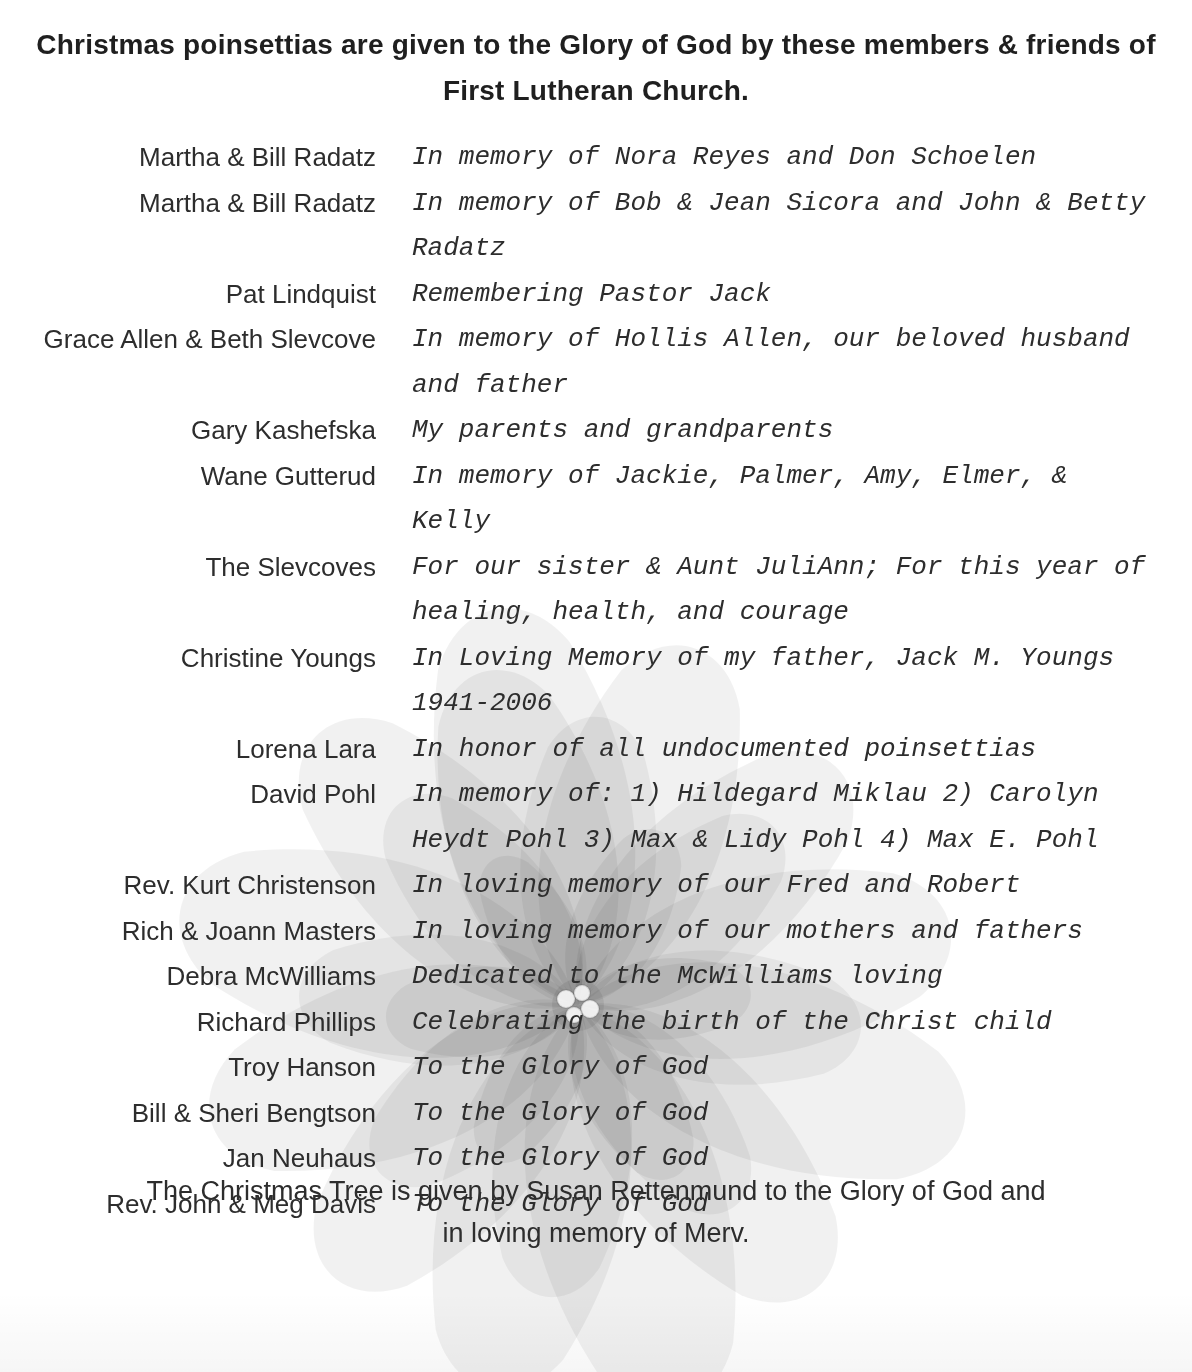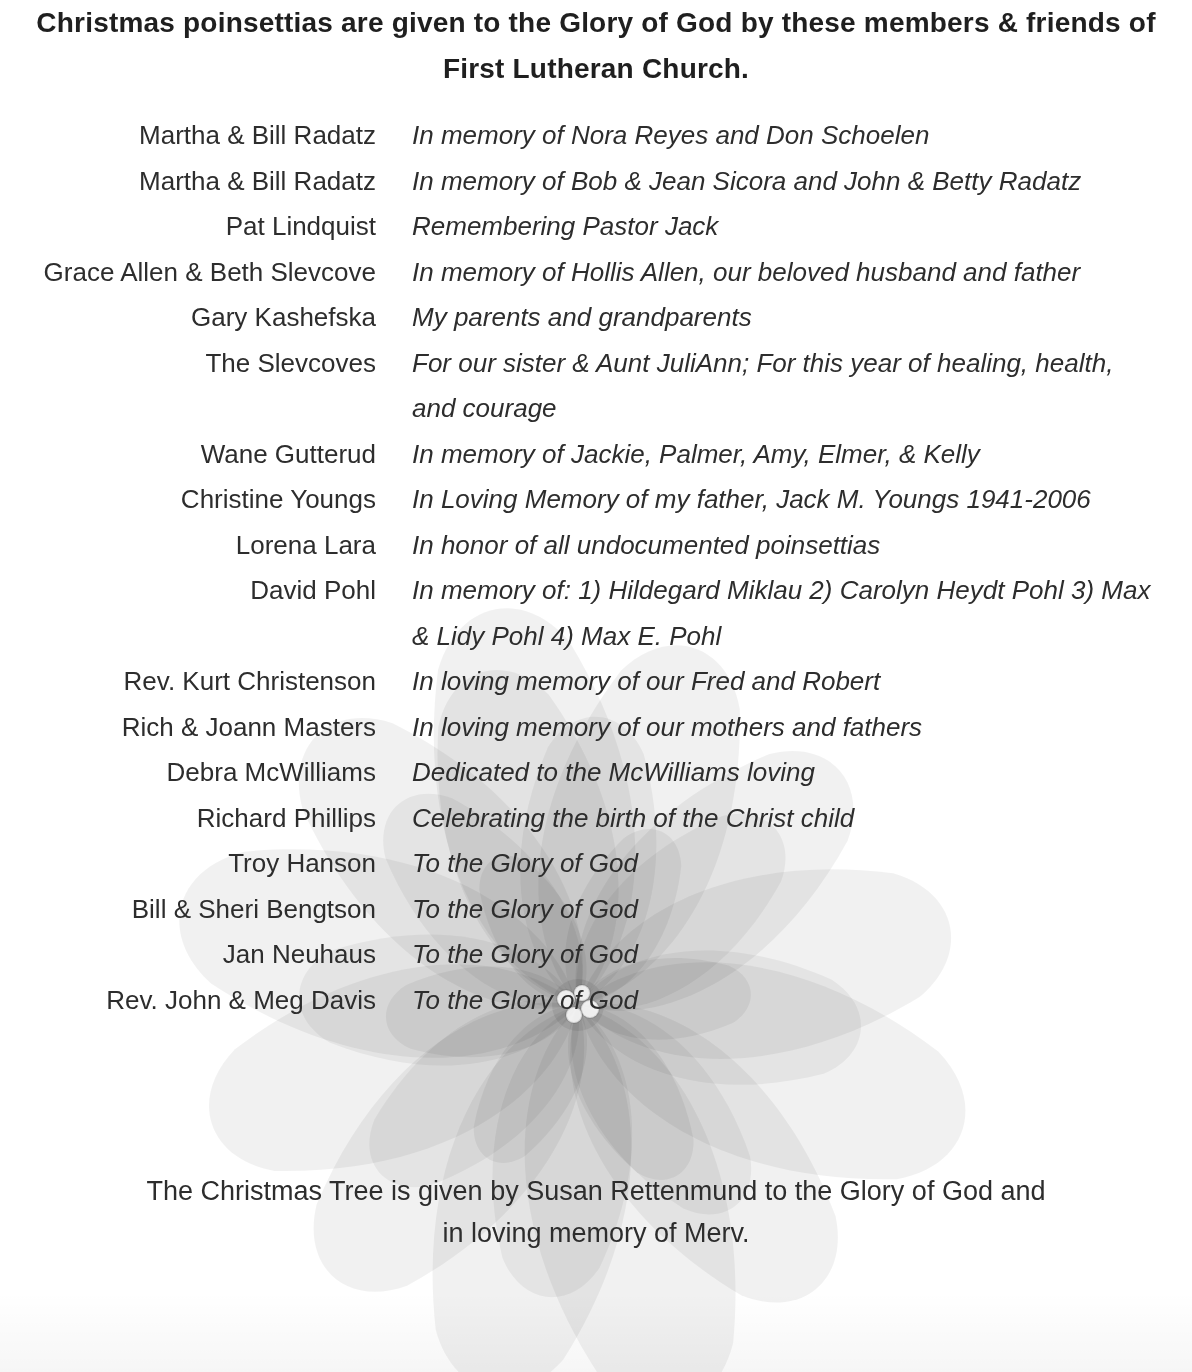--- a/index.html
+++ b/index.html
@@ -21,38 +21,39 @@
   .bottom-fade {
     position: absolute;
     left: 0; right: 0; bottom: 0;
     height: 80px;
     background: linear-gradient(rgba(0,0,0,0), rgba(0,0,0,0.035));
     pointer-events: none;
   }
   .content { position: relative; }
   .title {
     margin: 0 auto;
+    padding-top: 22px;
     max-width: 1140px;
     text-align: center;
     font-size: 28px;
     line-height: 46px;
     font-weight: bold;
     color: #1f1f1f;
     letter-spacing: 0.2px;
   }
   .list { margin-top: 21px; }
   .row {
     display: grid;
     grid-template-columns: 376px 1fr;
     column-gap: 36px;
     font-size: 26px;
     line-height: 45.5px;
   }
   .donor { text-align: right; white-space: nowrap; }
-  .dedication { font-style: italic; max-width: 740px; }
+  .dedication { font-style: italic; max-width: 740px; font-family: Liberation Mono, monospace; }
   .footer-note {
     position: absolute;
     top: 1158px;
     left: 0; right: 0;
     margin: 12px auto;
     width: 900px;
     text-align: center;
     font-size: 27px;
     line-height: 42px;
     color: #2d2d2d;
@@ -133,28 +134,28 @@
         </div>
         <div class="row">
           <span class="donor">Grace Allen &amp; Beth Slevcove</span>
           <span class="dedication">In memory of Hollis Allen, our beloved husband and father</span>
         </div>
         <div class="row">
           <span class="donor">Gary Kashefska</span>
           <span class="dedication">My parents and grandparents</span>
         </div>
         <div class="row">
+          <span class="donor">Wane Gutterud</span>
+          <span class="dedication">In memory of Jackie, Palmer, Amy, Elmer, &amp; Kelly</span>
+        </div>
+        <div class="row">
           <span class="donor">The Slevcoves</span>
           <span class="dedication">For our sister &amp; Aunt JuliAnn; For this year of healing, health, and courage</span>
         </div>
         <div class="row">
-          <span class="donor">Wane Gutterud</span>
-          <span class="dedication">In memory of Jackie, Palmer, Amy, Elmer, &amp; Kelly</span>
-        </div>
-        <div class="row">
           <span class="donor">Christine Youngs</span>
           <span class="dedication">In Loving Memory of my father, Jack M. Youngs 1941-2006</span>
         </div>
         <div class="row">
           <span class="donor">Lorena Lara</span>
           <span class="dedication">In honor of all undocumented poinsettias</span>
         </div>
         <div class="row">
           <span class="donor">David Pohl</span>
           <span class="dedication">In memory of: 1) Hildegard Miklau 2) Carolyn Heydt Pohl 3) Max &amp; Lidy Pohl 4) Max E. Pohl</span>

